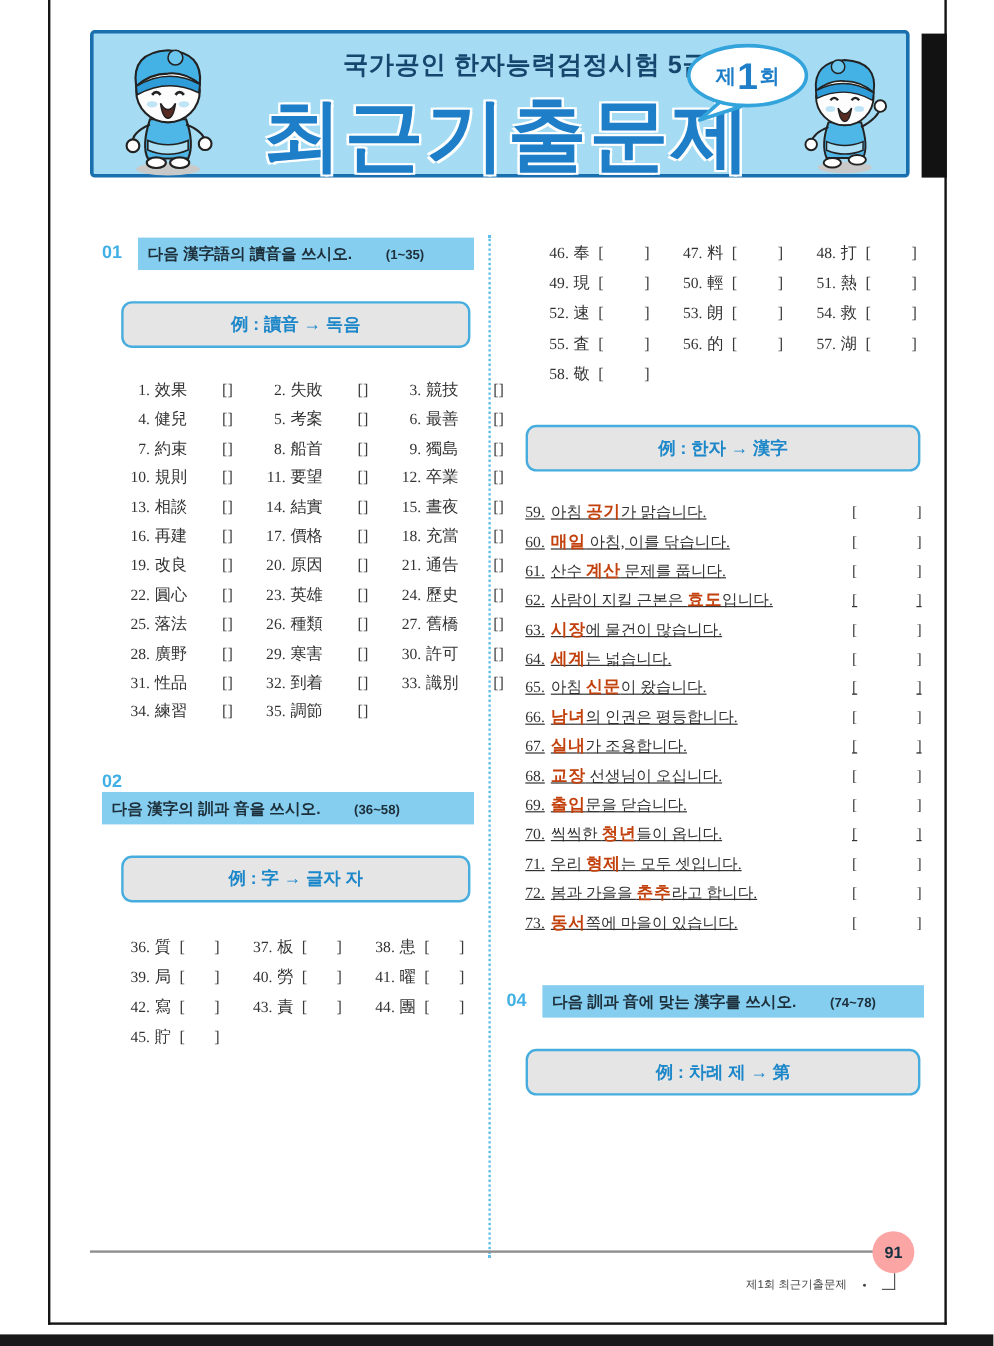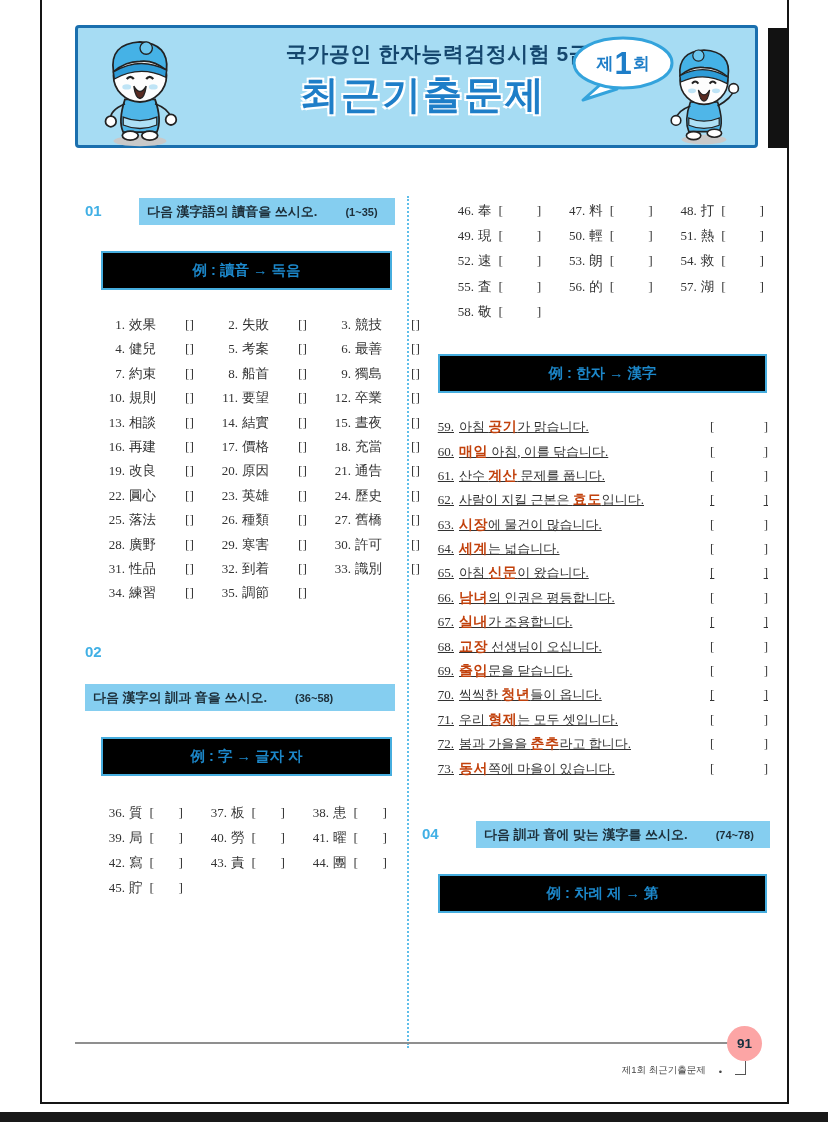--- a/index.html
+++ b/index.html
@@ -12,45 +12,45 @@
          border-bottom:2px solid #151515;box-sizing:border-box;}
   .bottom-bar{position:absolute;left:0;top:1112px;width:828px;height:10px;background:#191919;}
   .edge-tab{position:absolute;left:768px;top:28px;width:21px;height:120px;background:#121212;}
 
   
   .banner{position:absolute;left:75px;top:25px;width:683px;height:123px;
           background:#a6dcf3;border:3px solid #1a6fae;border-radius:4px;box-sizing:border-box;}
   .banner-subtitle{position:absolute;left:140px;top:12px;width:440px;text-align:center;
           font-size:21px;font-weight:bold;color:#15476e;letter-spacing:.5px;}
   .banner-title{position:absolute;left:110px;top:40px;width:470px;text-align:center;
-          font-size:39px;font-weight:900;color:#1e7ec8;letter-spacing:2px;
+          font-size:66px;font-weight:900;color:#1e7ec8;letter-spacing:2px;
           text-shadow:-2px -2px 0 #fff,2px -2px 0 #fff,-2px 2px 0 #fff,2px 2px 0 #fff;}
   .badge{position:absolute;right:80px;top:8px;width:104px;height:66px;}
   .badge svg{position:absolute;left:0;top:0;}
   .badge-text{position:absolute;left:0;top:0;width:104px;height:54px;display:flex;
           align-items:center;justify-content:center;color:#1e7ec8;font-weight:bold;}
   .badge-prefix,.badge-suffix{font-size:17px;}
   .badge-number{font-size:31px;line-height:1;margin:0 1px;}
   .mascot-left{position:absolute;left:12px;top:5px;width:100px;height:115px;}
   .mascot-right{position:absolute;right:6px;top:14px;width:90px;height:104px;transform:scaleX(-1);}
 
   
   .col-left{position:absolute;left:85px;top:198px;width:310px;}
   .col-right{position:absolute;left:422px;top:198px;width:348px;}
   .divider{position:absolute;left:407px;top:196px;height:852px;border-left:2px dotted #5fbeea;}
 
   
-  .sec{display:flex;align-items:stretch;gap:24px;}
+  .sec{display:flex;align-items:stretch;}
   .sec-num{width:30px;font-size:15px;font-weight:bold;color:#41b0e5;padding-top:4px;}
   .sec-band{flex:1;background:#85cef0;color:#1d2f3a;font-weight:bold;font-size:13px;
             padding:5px 8px 4px;}
   .sec-range{font-size:11px;font-weight:bold;padding-left:28px;}
 
-  .example{margin:26px 3px 0 16px;border:2px solid #46adde;border-radius:0;text-align:center;
-           padding:8px 0;font-size:14.5px;font-weight:bold;color:#1c87c9;background:#000000;}
+  .example{margin:26px 3px 0 16px;border:2px solid #46adde;border-radius:9px;text-align:center;
+           padding:8px 0;font-size:14.5px;font-weight:bold;color:#1c87c9;background:#e5e5e5;}
 
   
   .qgrid{display:grid;grid-template-columns:1fr 1fr 1fr;column-gap:12px;margin:26px 2px 0 14px;}
   .qgrid2{margin-top:28px;}
   .qgrid-right{margin:4px 0 0 26px;}
   .qrow{display:flex;align-items:baseline;height:24.4px;
         font-family:"Liberation Serif",serif;font-size:13.5px;color:#333;}
   .qgrid-right .qrow{height:25.2px;}
   .qgrid2 .qrow{height:25px;}
   .qnum{width:26px;text-align:right;margin-right:4px;font-size:13px;}

